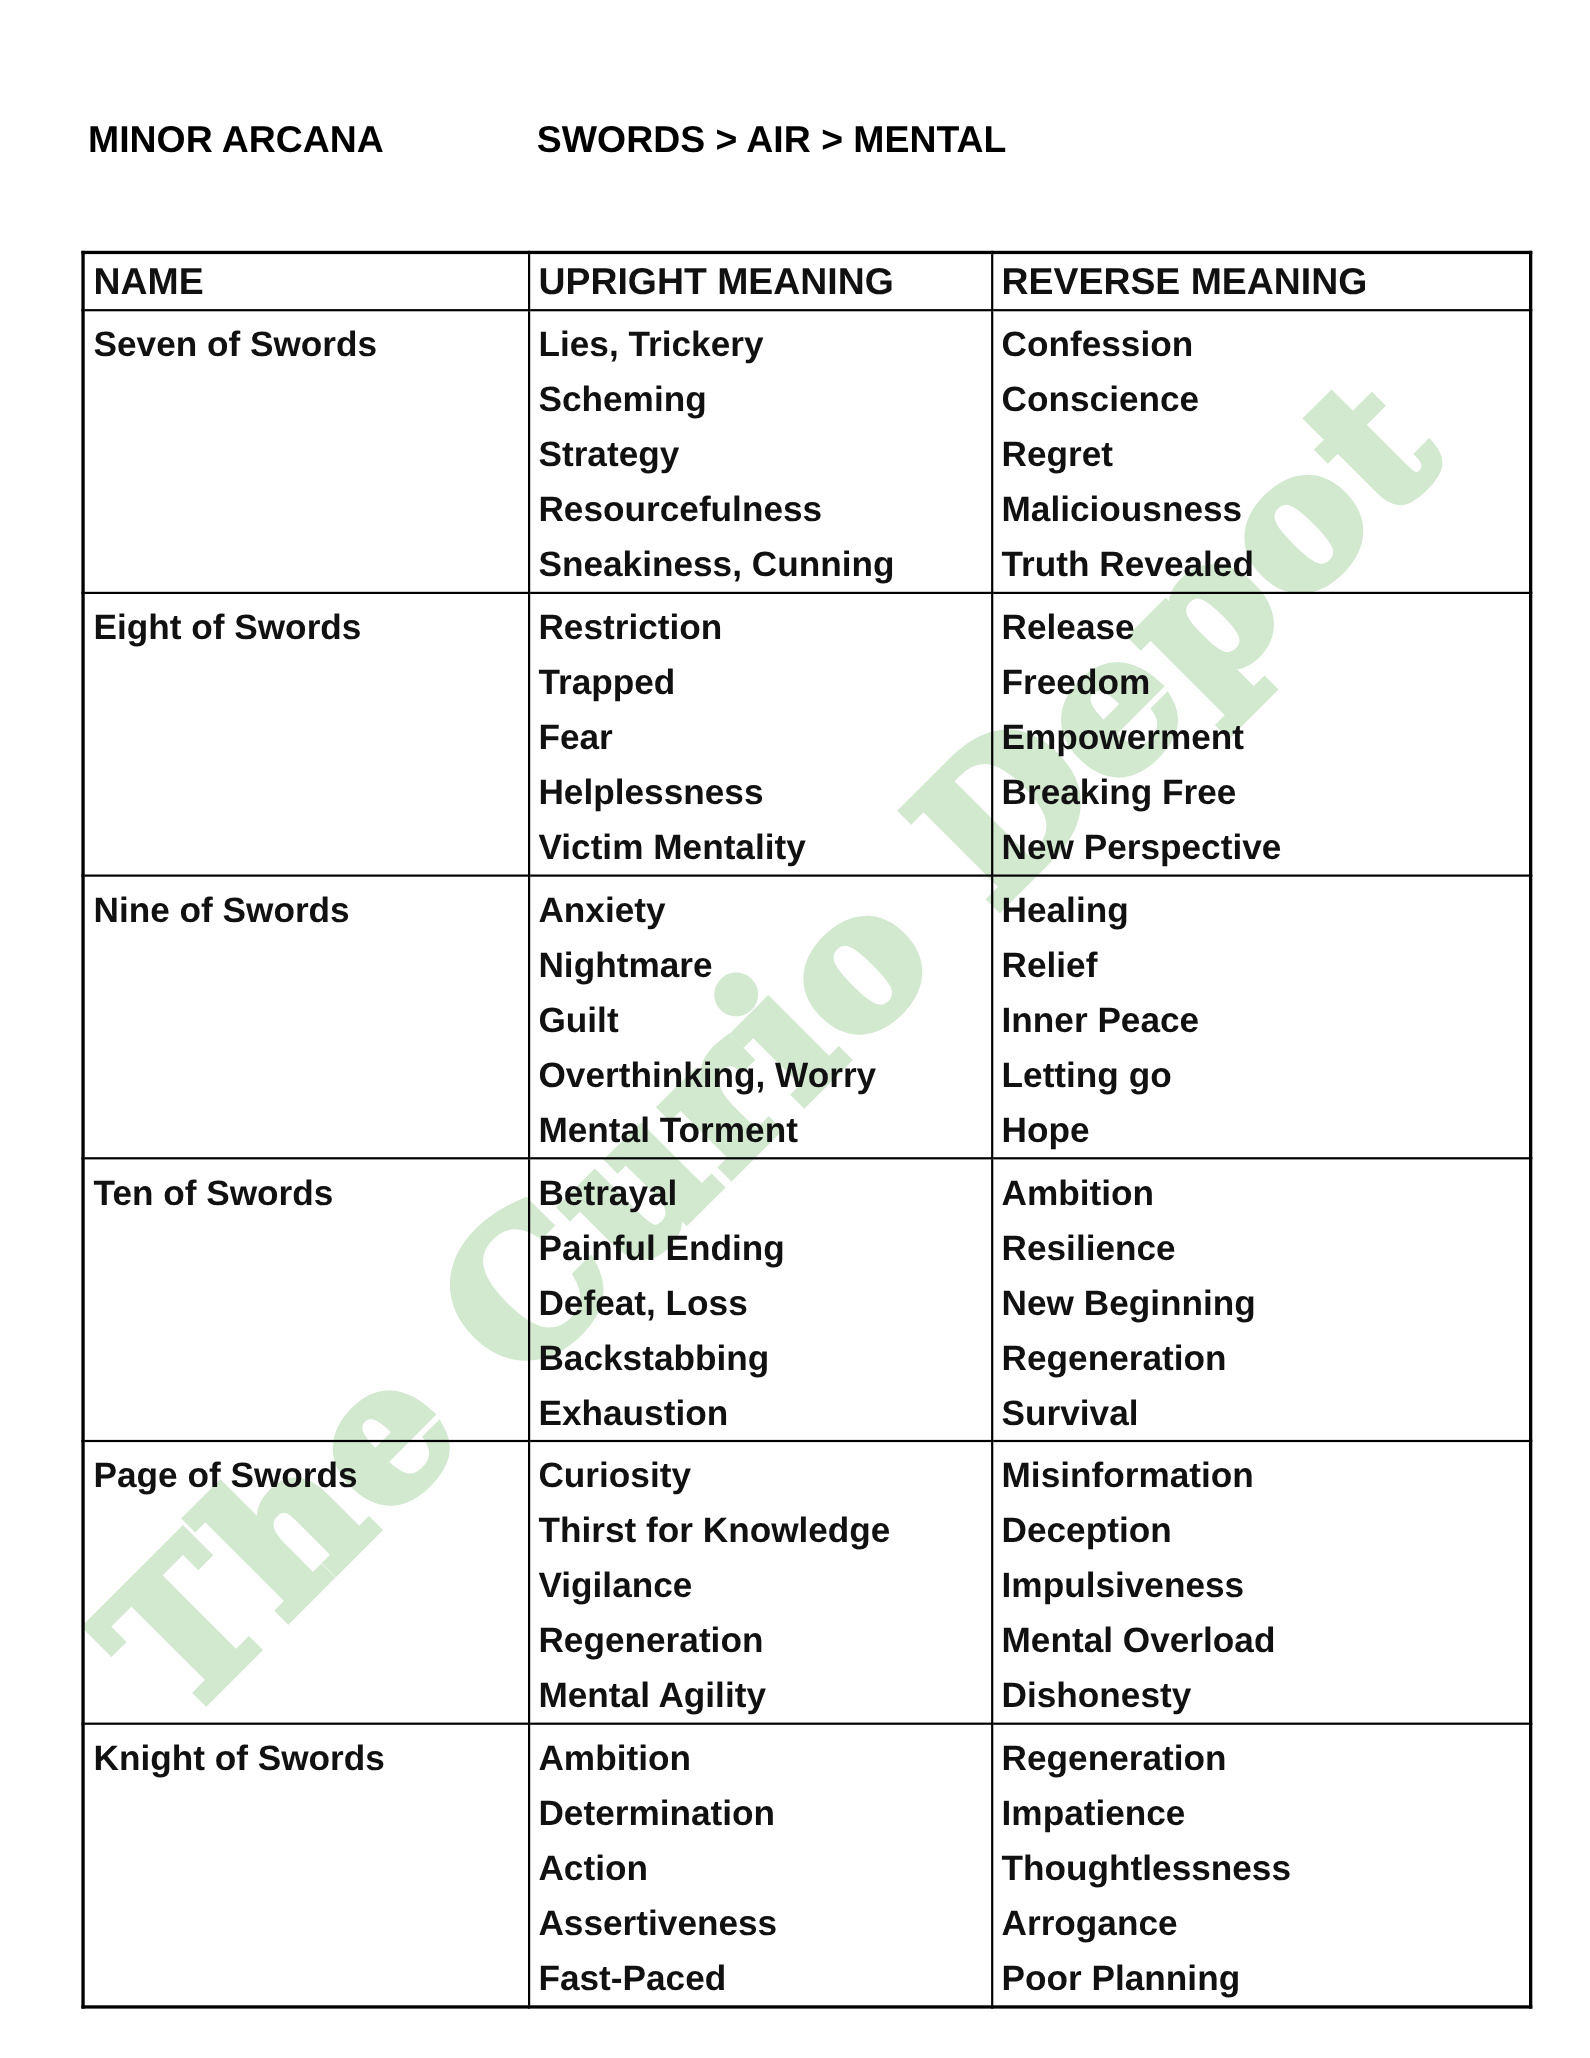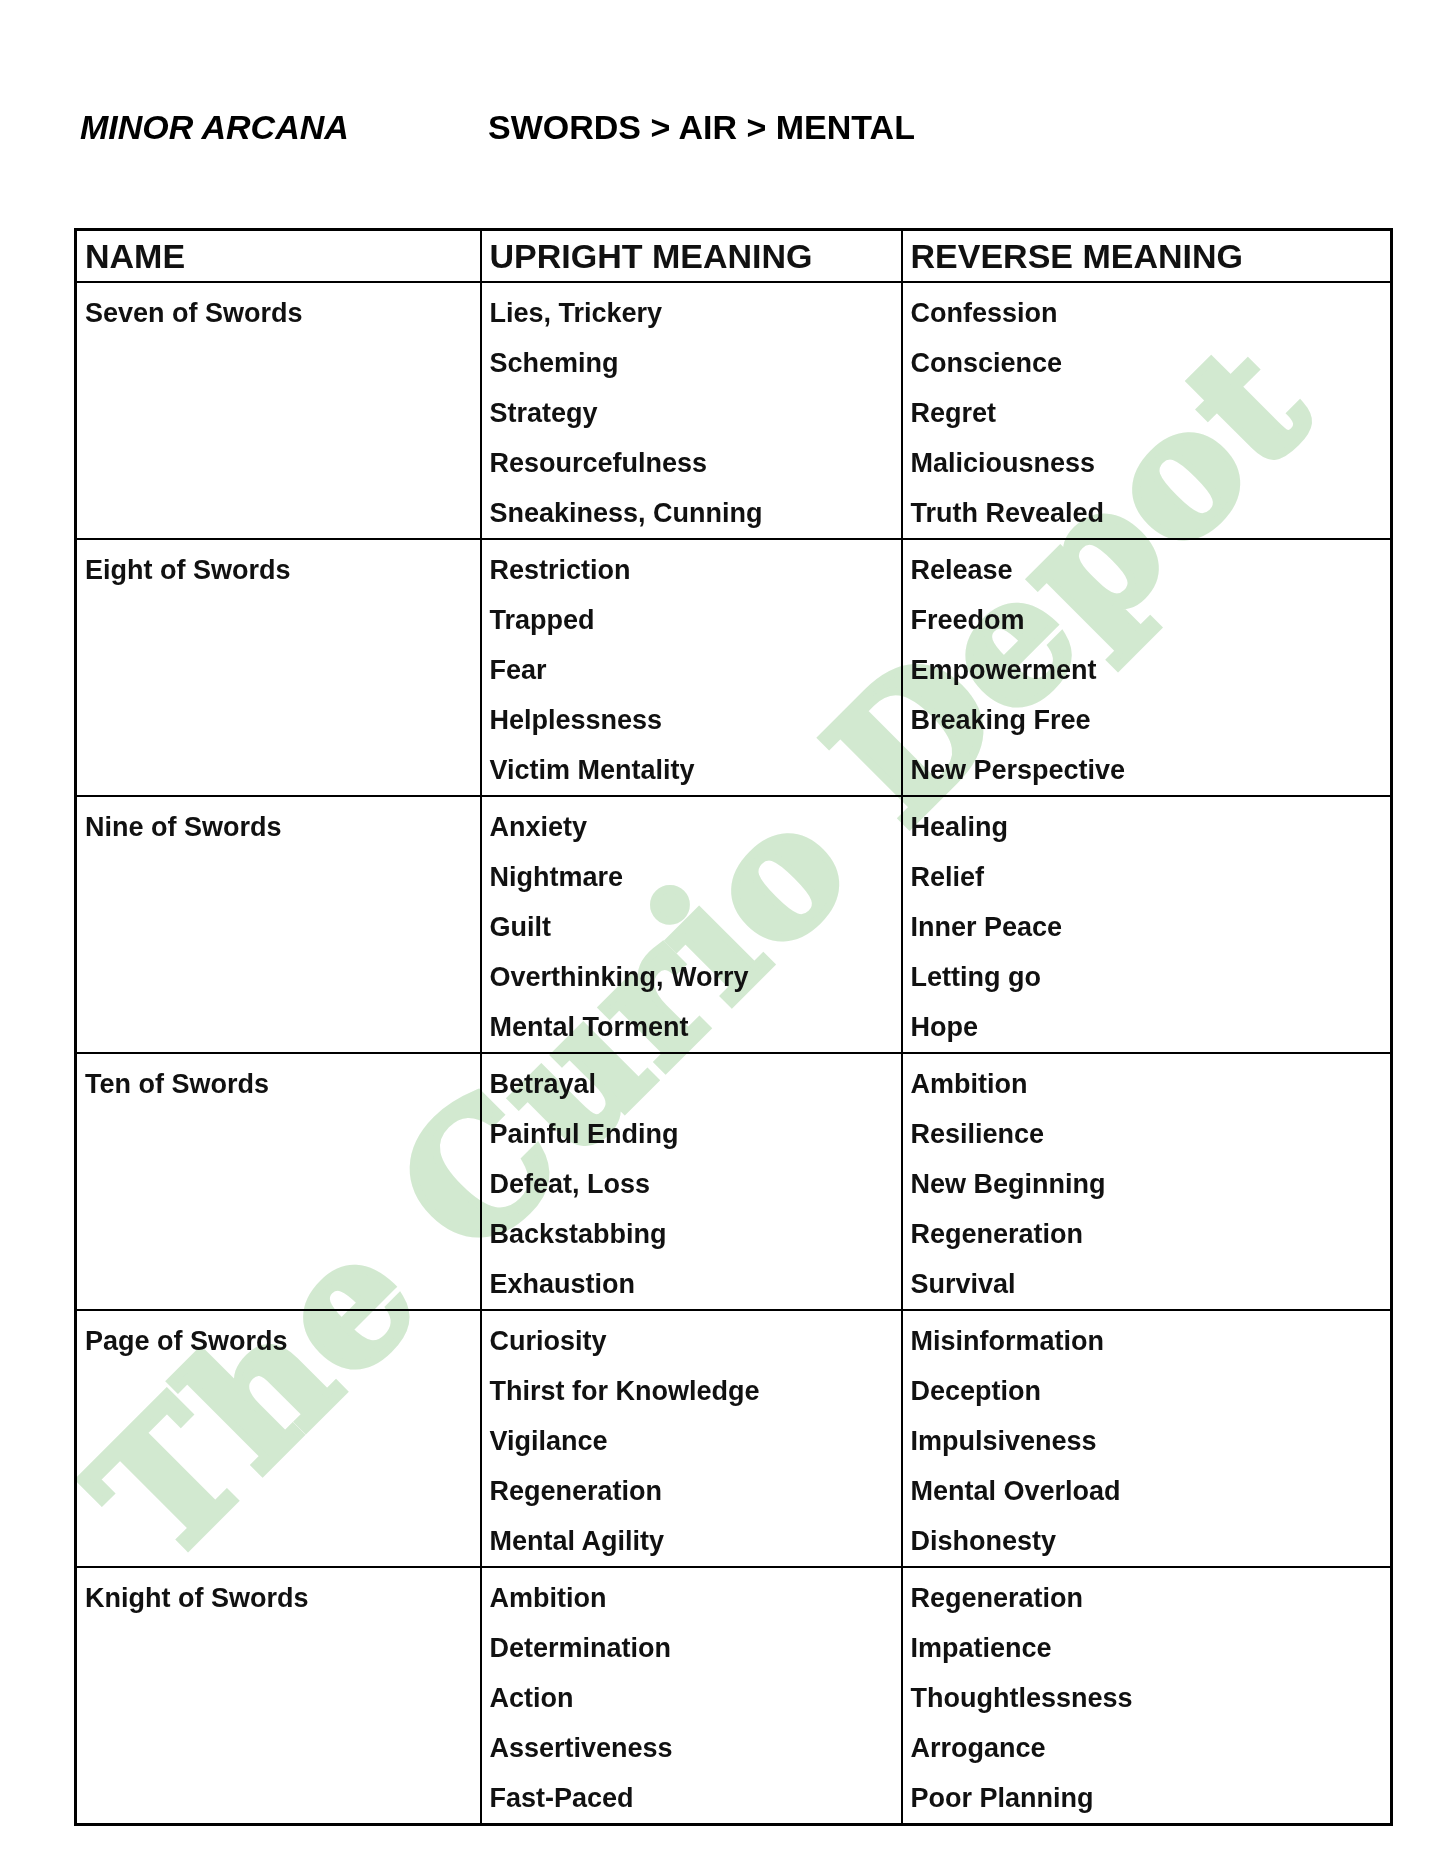--- a/index.html
+++ b/index.html
@@ -40,21 +40,21 @@
     z-index: 2;
   }
   .title {
     position: absolute;
     top: 0;
     font-size: 34px;
     font-weight: bold;
     color: #000000;
     white-space: nowrap;
   }
-  .title.cat  { left: 80px; font-style: italic; }
+  .title.cat  { left: 80px; }
   .title.suit { left: 488px; }
 
   .table-wrap {
     position: absolute;
     left: 74px;
     top: 228px;
     z-index: 1;
   }
   table.meanings {
     border-collapse: collapse;
@@ -76,21 +76,21 @@
     height: 50px;
     font-size: 34px;
     padding: 0 4px 0 8px;
     vertical-align: middle;
     white-space: nowrap;
   }
   td {
     height: 249px;
     vertical-align: top;
     padding: 5px 4px 0 8px;
-    font-size: 27px;
+    font-size: 32px;
   }
   .line {
     line-height: 50px;
     white-space: nowrap;
   }
 </style>
 </head>
 <body>
 
 <div class="page">

